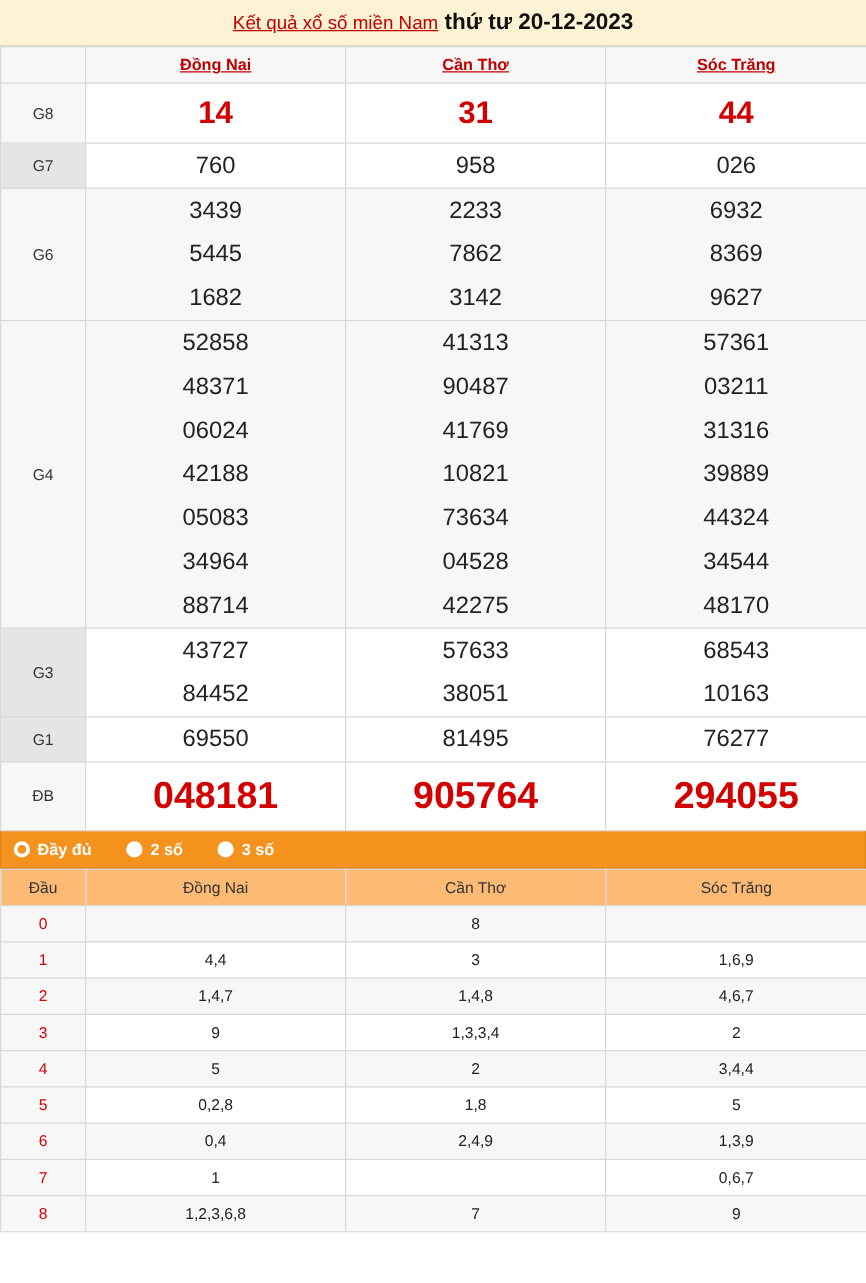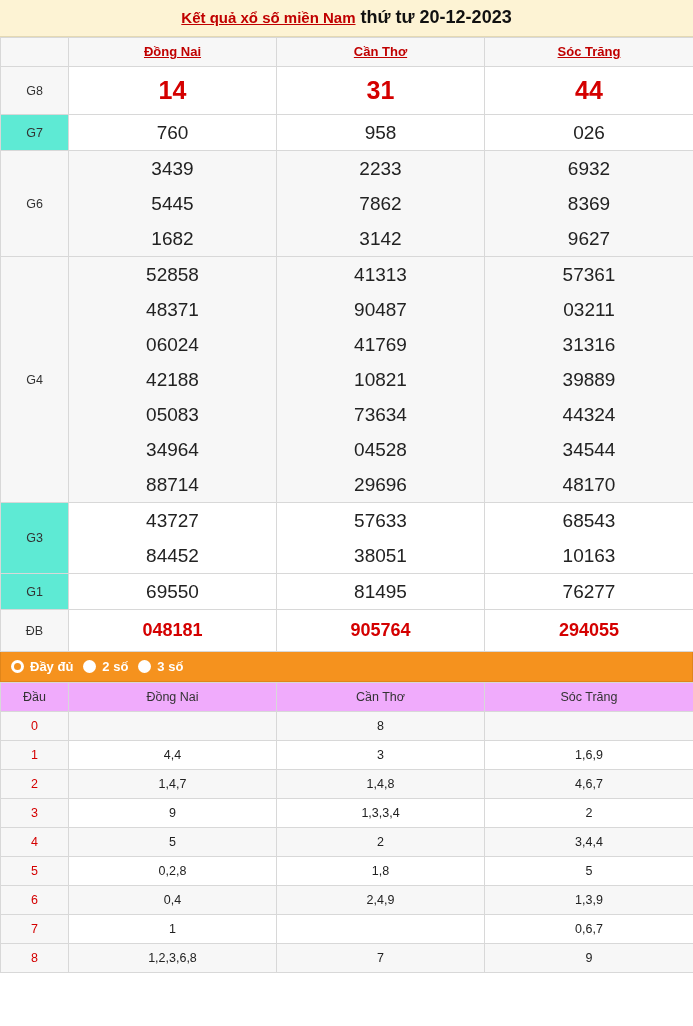--- a/index.html
+++ b/index.html
@@ -21,21 +21,21 @@
   
   .header {
     background: #fdf3d4;
     text-align: center;
     padding: 7px 0 8px 0;
     border-bottom: 1px solid #e4d9b4;
     white-space: nowrap;
   }
   .header .h-link {
     color: #c00000;
-    font-weight: bold;
+    font-weight: normal;
     font-size: 15px;
     text-decoration: underline;
   }
   .header .h-date {
     color: #111;
     font-weight: bold;
     font-size: 18px;
     margin-left: 5px;
     text-align: center;
   }
@@ -60,21 +60,21 @@
     background: #f7f7f7;
     padding: 6px 0 7px 0;
     font-size: 13px;
   }
   table.res thead th .prov {
     color: #c00000;
     font-weight: bold;
     text-decoration: underline;
   }
   td.lbl {
-    background: #5eead4;
+    background: #e5e5e5;
     font-size: 12.5px;
     color: #333;
     font-weight: normal;
   }
   td.nums {
     padding: 0;
     font-size: 19px;
     color: #222;
     line-height: 1.0;
   }
@@ -88,33 +88,33 @@
   
   td.big-red {
     color: #d40000;
     font-weight: bold;
     font-size: 25px;
     padding: 9px 0;
   }
   td.db {
     color: #d40000;
     font-weight: bold;
-    font-size: 18px;
+    font-size: 30px;
     padding: 10px 0;
   }
 
   
   .filterbar {
     background: #f5921e;
     border: 1px solid #e0851a;
     border-top: none;
     padding: 7px 10px;
     display: flex;
     align-items: center;
-    gap: 10px;
+    gap: 28px;
     font-size: 13px;
     color: #ffffff;
     font-weight: bold;
   }
   .radio {
     display: inline-flex;
     align-items: center;
     gap: 6px;
     cursor: pointer;
   }
@@ -147,21 +147,21 @@
   table.head col.h2 { width: 208px; }
   table.head col.h3 { width: 209px; }
   table.head th, table.head td {
     border: 1px solid #d8d8d8;
     text-align: center;
     vertical-align: middle;
     font-size: 12.5px;
     padding: 7px 0;
   }
   table.head thead th {
-    background: #f0abfc;
+    background: #fdba74;
     color: #333;
     font-weight: normal;
   }
   table.head td.k {
     color: #d40000;
     background: #f7f7f7;
   }
   table.head td.v {
     color: #222;
     font-size: 12.5px;
@@ -240,21 +240,21 @@
             <span class="n">34964</span>
             <span class="n">88714</span>
           </td>
           <td class="nums">
             <span class="n">41313</span>
             <span class="n">90487</span>
             <span class="n">41769</span>
             <span class="n">10821</span>
             <span class="n">73634</span>
             <span class="n">04528</span>
-            <span class="n">29696</span>
+            <span class="n">42275</span>
           </td>
           <td class="nums">
             <span class="n">57361</span>
             <span class="n">03211</span>
             <span class="n">31316</span>
             <span class="n">39889</span>
             <span class="n">44324</span>
             <span class="n">34544</span>
             <span class="n">48170</span>
           </td>

